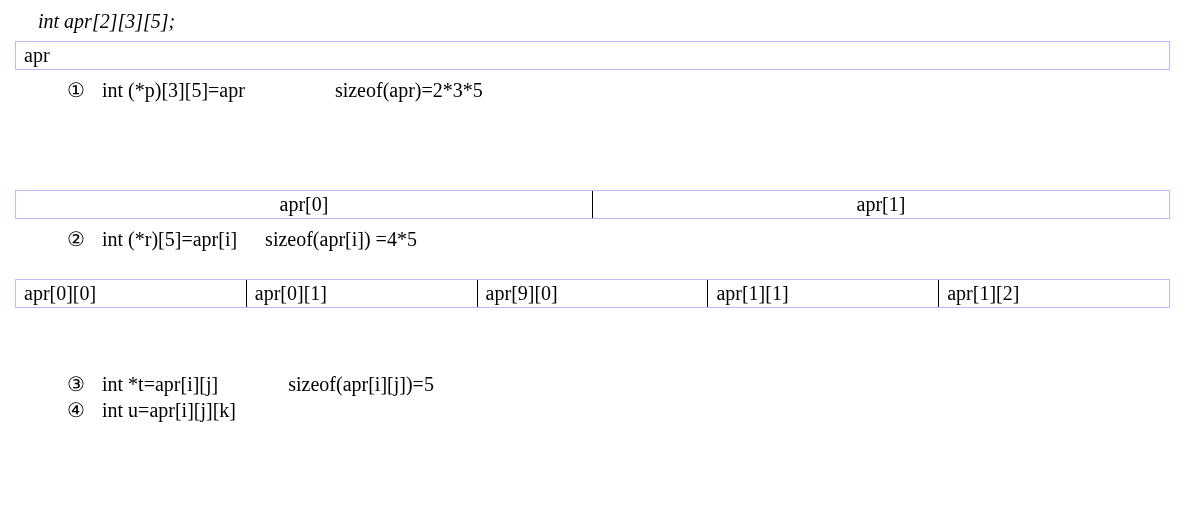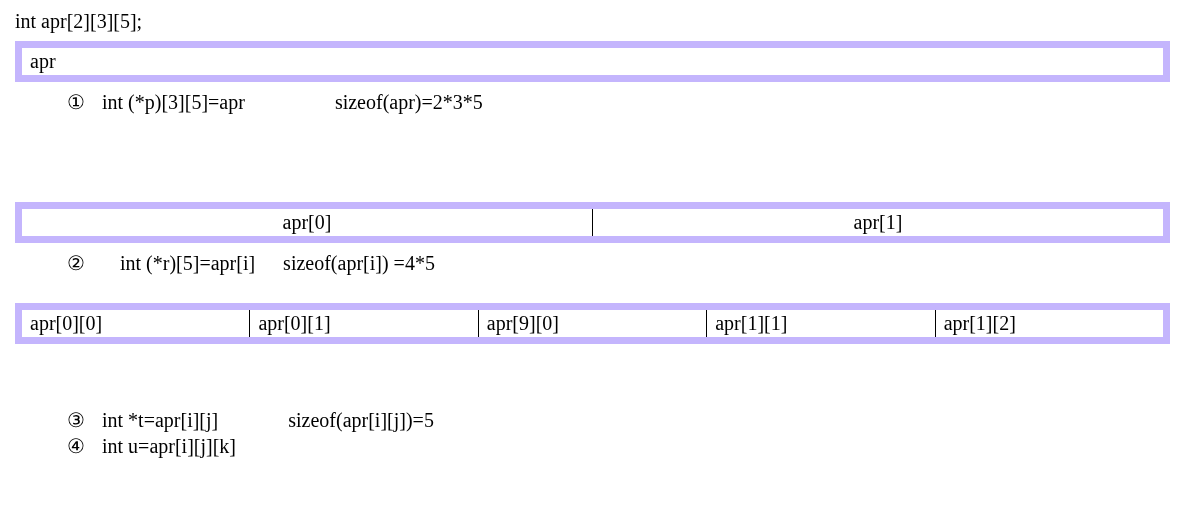--- a/index.html
+++ b/index.html
@@ -10,25 +10,26 @@
     body {
       font-family: "Times New Roman", serif;
       font-size: 20px;
       color: #000;
       background: #fff;
       padding: 10px 15px;
       width: 1185px;
     }
     .declaration {
       margin-bottom: 8px;
-      margin-left: 0;
+      margin-left: 23px;
+      font-style: italic;
     }
     .row {
       display: flex;
-      border: 7px solid #c4b5fd;
+      border: 1px solid #c4b5fd;
       margin-bottom: 8px;
     }
     .cell {
       padding: 2px 8px;
       border-right: 1px solid #000;
     }
     .cell:last-child {
       border-right: none;
     }
     .full {
@@ -89,21 +90,21 @@
 <div class="spacer-small"></div>
 <div class="spacer-small"></div>
 
 <div class="row">
   <div class="cell half">apr[0]</div>
   <div class="cell half">apr[1]</div>
 </div>
 
 <div class="note-row">
   <span class="circled">②</span>
-  <span style="margin-left:18px">int (*r)[5]=apr[i]</span>
+  <span style="">int (*r)[5]=apr[i]</span>
   <span style="display:inline-block; width:18px"></span>
   <span>sizeof(apr[i]) =4*5</span>
 </div>
 
 <div class="spacer-mid"></div>
 
 <div class="row">
   <div class="cell sixth">apr[0][0]</div>
   <div class="cell sixth">apr[0][1]</div>
   <div class="cell sixth">apr[9][0]</div>

